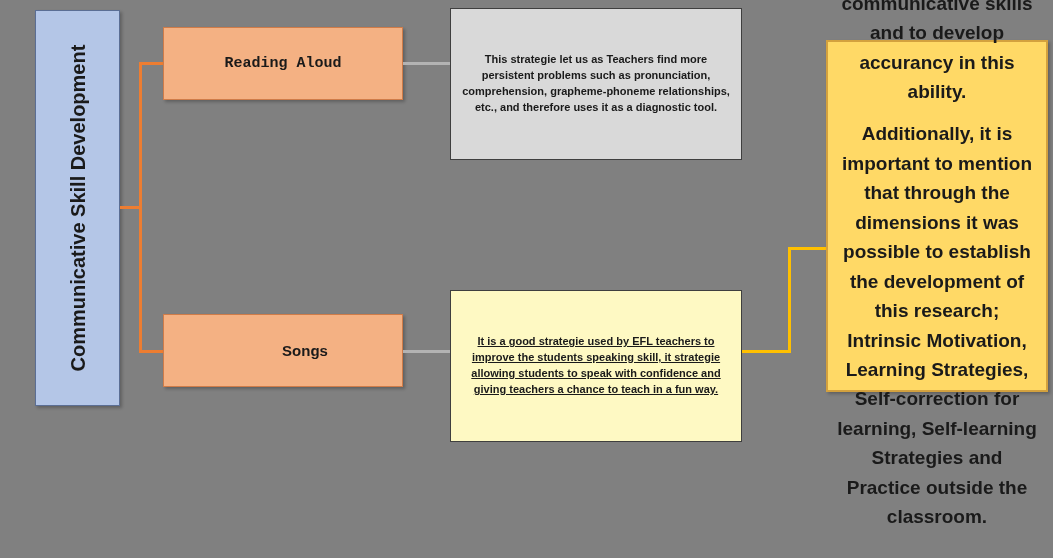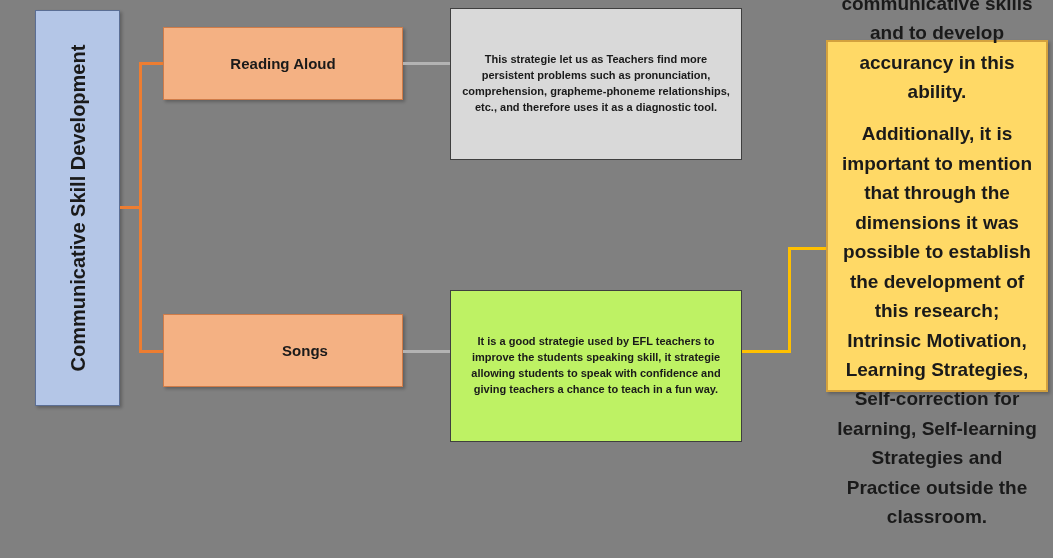--- a/index.html
+++ b/index.html
@@ -94,36 +94,36 @@
 
   <div class="box root-node" style="background-color: rgb(180, 198, 231); border-color: rgb(91, 110, 148);">
     <div class="root-label">Communicative Skill Development</div>
   </div>
 
   <div class="seg seg-orange" style="left: 120px; top: 206px; width: 22px; height: 3px; background-color: rgb(237, 125, 49);"></div>
   <div class="seg seg-orange" style="left: 139px; top: 62px; width: 3px; height: 291px; background-color: rgb(237, 125, 49);"></div>
   <div class="seg seg-orange" style="left: 139px; top: 62px; width: 24px; height: 3px; background-color: rgb(237, 125, 49);"></div>
   <div class="seg seg-orange" style="left: 139px; top: 350px; width: 24px; height: 3px; background-color: rgb(237, 125, 49);"></div>
 
-  <div class="box child-node node-reading" style="background-color: rgb(244, 177, 131); border-color: rgb(207, 124, 73);">
+  <div class="box child-node node-reading" style="background-color: rgb(244, 177, 131); border-color: rgb(207, 124, 73); font-family: Liberation Mono, monospace;">
     <span>Reading Aloud</span>
   </div>
 
   <div class="box child-node node-songs" style="background-color: rgb(244, 177, 131); border-color: rgb(207, 124, 73);">
     <span>Songs</span>
   </div>
 
   <div class="seg seg-gray" style="left: 403px; top: 62px; width: 47px; height: 3px; background-color: rgb(179, 179, 179);"></div>
   <div class="seg seg-gray" style="left: 403px; top: 350px; width: 47px; height: 3px; background-color: rgb(179, 179, 179);"></div>
 
   <div class="box desc-box desc-top" style="background-color: rgb(217, 217, 217); border-color: rgb(63, 63, 63);">
     <span>This strategie let us as Teachers find more persistent problems such as pronunciation, comprehension, grapheme-phoneme relationships, etc., and therefore uses it as a diagnostic tool.</span>
   </div>
 
-  <div class="box desc-box desc-bottom" style="background-color: #bef264; border-color: rgb(63, 63, 63);">
+  <div class="box desc-box desc-bottom" style="background-color: #fef9c3; border-color: rgb(63, 63, 63); text-decoration: underline;">
     <span>It is a good strategie used by EFL teachers to improve the students speaking skill, it strategie allowing students to speak with confidence and giving teachers a chance to teach in a fun way.</span>
   </div>
 
   <div class="seg seg-gold" style="left: 742px; top: 350px; width: 49px; height: 3px; background-color: rgb(255, 192, 0);"></div>
   <div class="seg seg-gold" style="left: 788px; top: 247px; width: 3px; height: 106px; background-color: rgb(255, 192, 0);"></div>
   <div class="seg seg-gold" style="left: 788px; top: 247px; width: 38px; height: 3px; background-color: rgb(255, 192, 0);"></div>
 
   <div class="box summary-box" style="background-color: rgb(255, 217, 102); border-color: rgb(211, 161, 62);">
     <p>These strategies allow students to improve their oral communicative skills and to develop accurancy in this ability.</p>
     <p>Additionally, it is important to mention that through the dimensions it was possible to establish the development of this research; Intrinsic Motivation, Learning Strategies, Self-correction for learning, Self-learning Strategies and Practice outside the classroom.</p>

